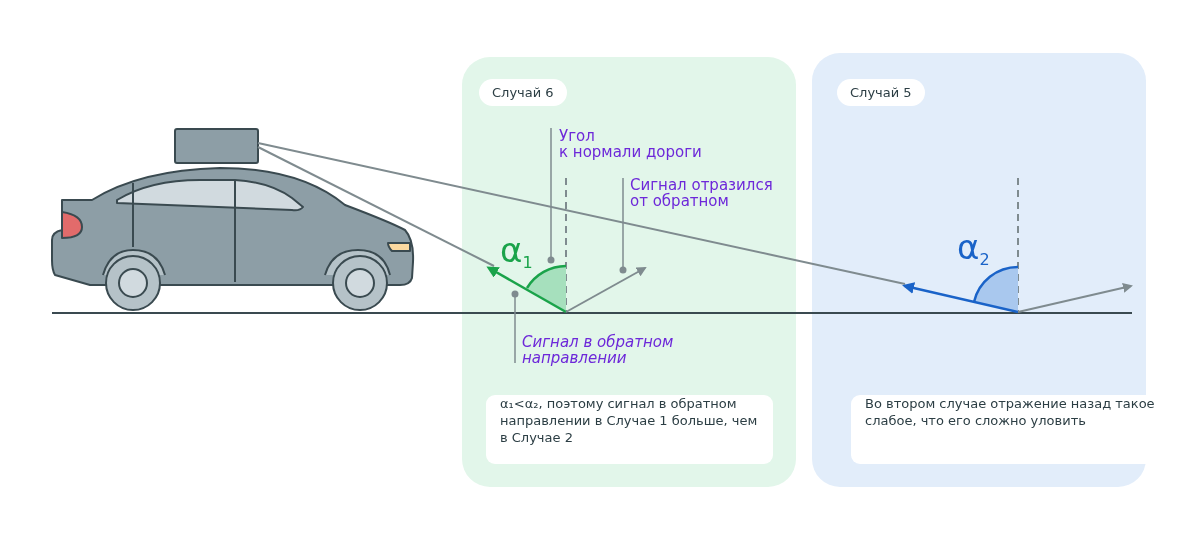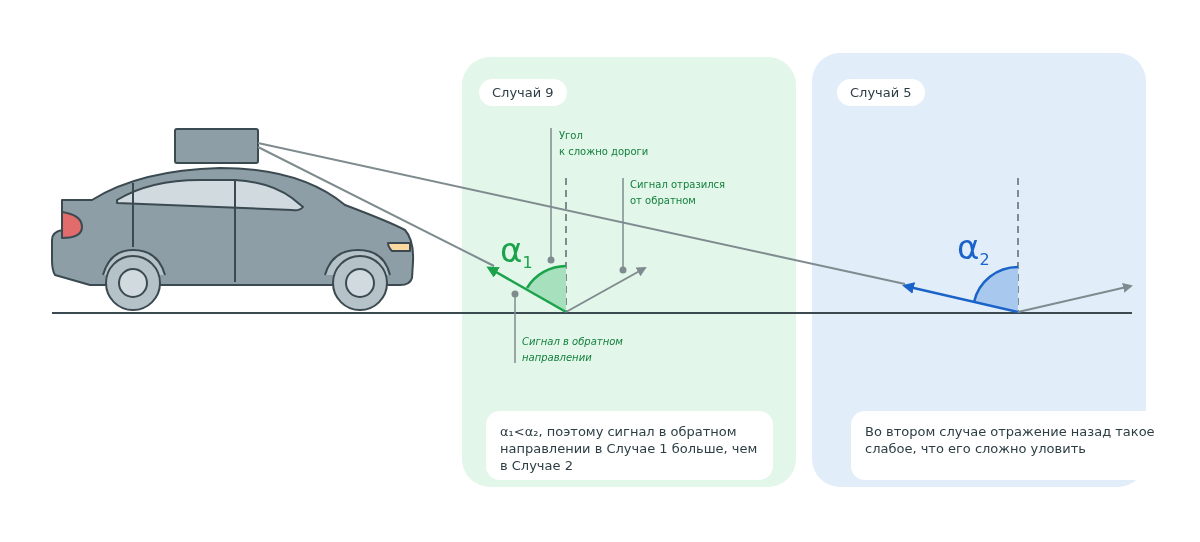--- a/index.html
+++ b/index.html
@@ -3,23 +3,23 @@
 <meta charset="utf-8">
 <style>
   html, body { margin: 0; padding: 0; background: #ffffff; }
   body { width: 1200px; height: 542px; position: relative; overflow: hidden;
          font-family: "DejaVu Sans", sans-serif; color: #2c3e44; }
   .panel { position: absolute; border-radius: 28px; }
   #case1 { left: 462px; top: 57px; width: 334px; height: 430px; background: #e2f6ea; }
   #case2 { left: 812px; top: 53px; width: 334px; height: 434px; background: #e2edfa; }
   .pill { position: absolute; background: #ffffff; border-radius: 16px;
           font-size: 13px; padding: 6px 13px; color: #2c3e44; }
-  .note { position: absolute; background: #ffffff; border-radius: 14px;
-          font-size: 13px; line-height: 17px; padding: 12px 14px; box-sizing: border-box; color: #2c3e44; margin-top: 16px; }
-  .lbl { position: absolute; font-size: 10px; line-height: 16px; color: #15803d; white-space: pre; }
+  .note { position: absolute; background: #ffffff; border-radius: 9px;
+          font-size: 13px; line-height: 17px; padding: 0 14px; box-sizing: border-box; color: #2c3e44; }
+  .lbl { position: absolute; font-size: 15px; line-height: 16px; color: #6d28d9; white-space: pre; }
   svg { position: absolute; left: 0; top: 0; }
   .alpha { font-family: "DejaVu Sans", sans-serif; }
 </style>
 </head>
 <body>
 
 <div id="case1" class="panel"></div>
 <div id="case2" class="panel"></div>
 
 <svg width="1200" height="542" viewBox="0 0 1200 542">
@@ -72,20 +72,20 @@
   <line x1="1018" y1="178" x2="1018" y2="312" stroke="#7f8b8f" stroke-width="2" stroke-dasharray="7,5"></line>
   <path d="M1018,312 L974,302 A45,45 0 0 1 1018,267 Z" fill="#a9c8ee"></path>
   <path d="M974,302 A45,45 0 0 1 1018,267" fill="none" stroke="#1a63c8" stroke-width="2.5"></path>
   <line x1="1018" y1="312" x2="905" y2="286" stroke="#1a63c8" stroke-width="2.5" marker-end="url(#arrBlue)"></line>
   <line x1="1018" y1="312" x2="1131" y2="286" stroke="#7f8b8f" stroke-width="2" marker-end="url(#arrGray)"></line>
 
   <text x="500" y="262" fill="#1aa34a" font-size="34" class="alpha"><tspan>α</tspan><tspan dy="6" font-size="16">1</tspan></text>
   <text x="957" y="259" fill="#1a63c8" font-size="34" class="alpha"><tspan>α</tspan><tspan dy="6" font-size="16">2</tspan></text>
 </svg>
 
-<div class="pill" style="left:479px; top:79px;">Случай 9</div>
-<div class="lbl" style="left:559px; top:128px;"><span>Угол</span><br><span>к сложно дороги</span></div>
+<div class="pill" style="left:479px; top:79px;">Случай 6</div>
+<div class="lbl" style="left:559px; top:128px;"><span>Угол</span><br><span>к нормали дороги</span></div>
 <div class="lbl" style="left:630px; top:177px;"><span>Сигнал отразился</span><br><span>от обратном</span></div>
 <div class="lbl" style="left:522px; top:334px;font-style:italic;"><span>Сигнал в обратном</span><br><span>направлении</span></div>
 <div class="note" style="left:486px; top:395px; width:287px; height:69px;">α₁&lt;α₂, поэтому сигнал в обратном направлении в Случае 1 больше, чем в Случае 2</div>
 
 <div class="pill" style="left:837px; top:79px;">Случай 5</div>
 <div class="note" style="left:851px; top:395px; width:341px; height:69px;">Во втором случае отражение назад такое слабое, что его сложно уловить</div>
 
 </body></html>

